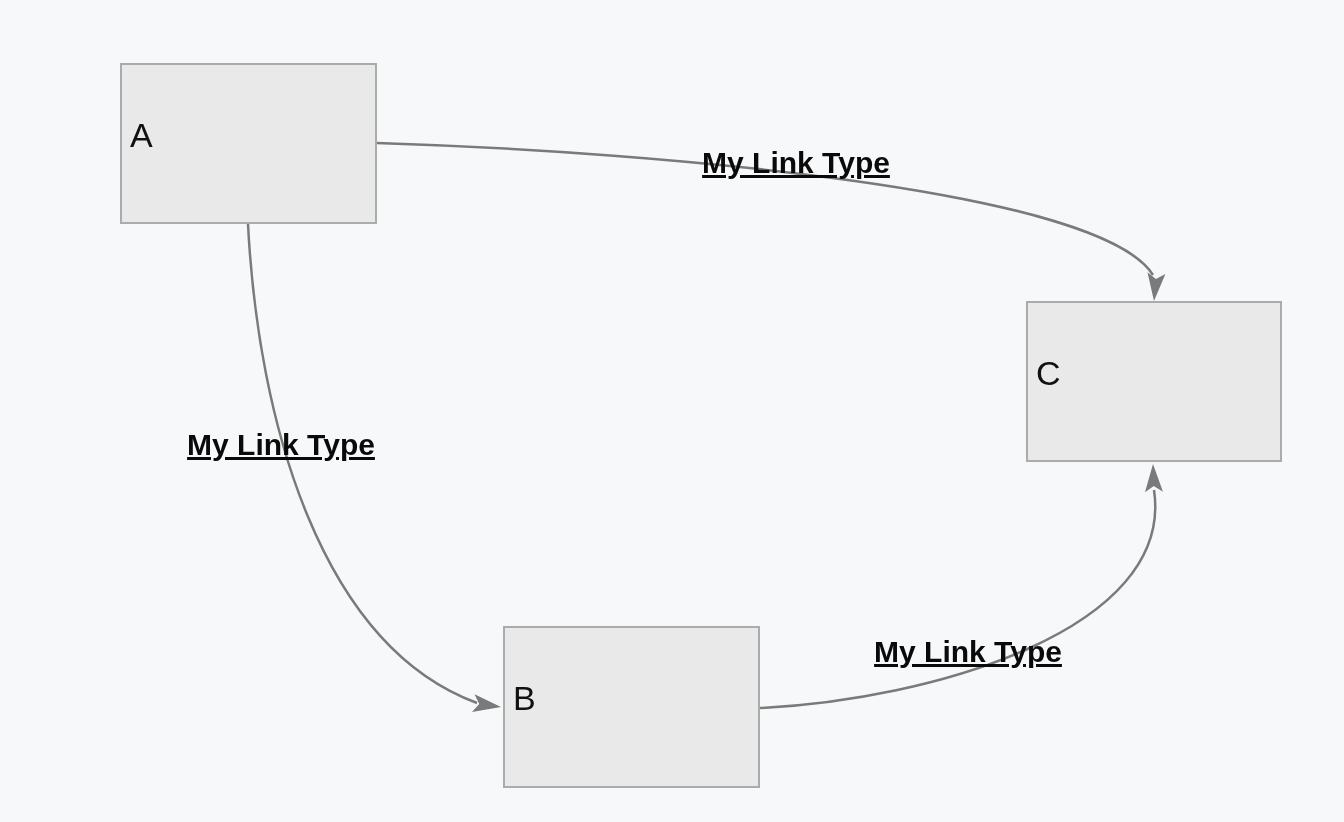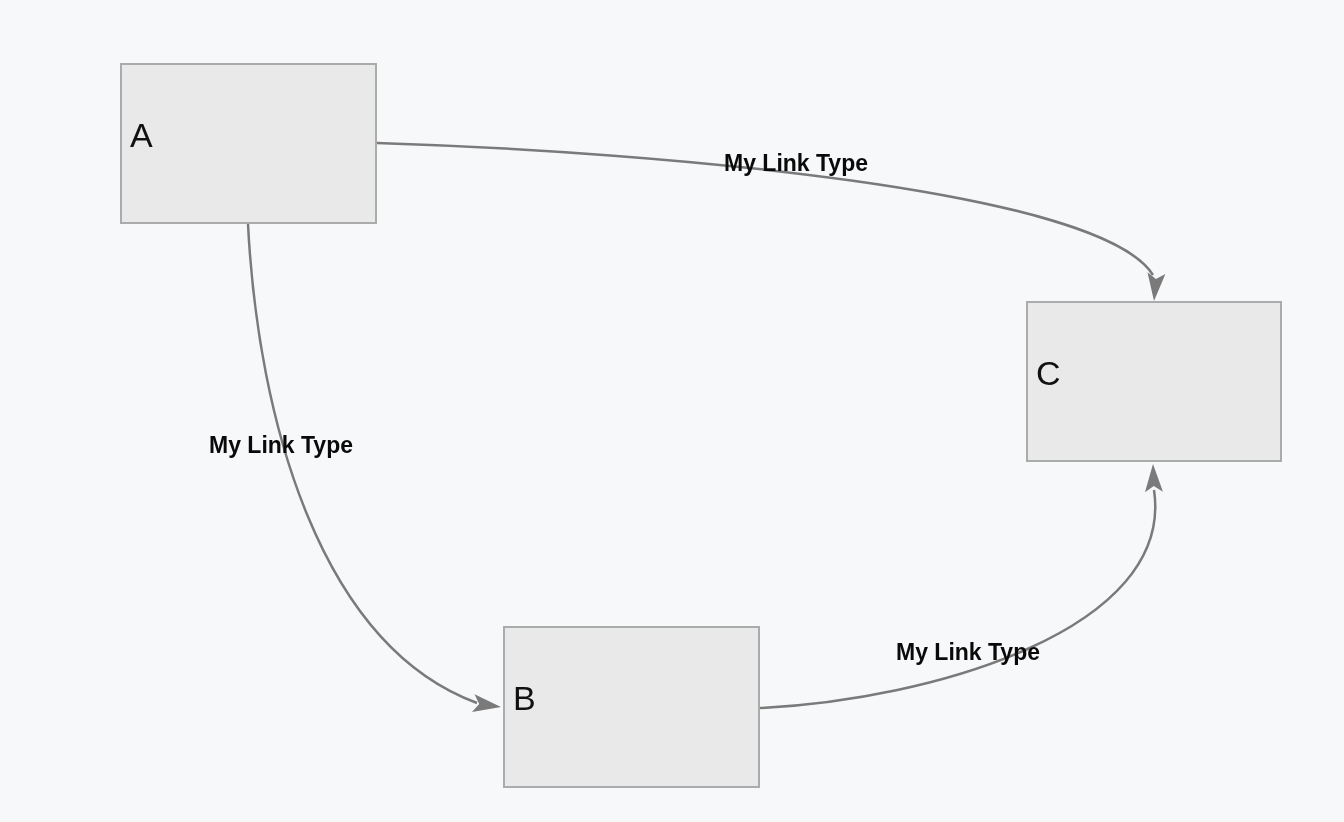--- a/index.html
+++ b/index.html
@@ -18,22 +18,22 @@
     border: 2px solid var(--node-border, #aaacac);
   }
   .node-label {
     position: absolute; left: 8px; top: 50%;
     transform: translateY(calc(-50% - 9px));
     font-size: 34px; line-height: 1; color: #111111;
     user-select: none;
   }
   .link-label {
     position: absolute; transform: translate(-50%, -50%);
-    font-size: 23px; font-weight: 600; color: var(--label, #0a0a0a);
-    white-space: nowrap; user-select: none;
+    font-size: 30px; font-weight: 600; color: var(--label, #0a0a0a);
+    white-space: nowrap; user-select: none; text-decoration: underline;
   }
 </style>
 </head>
 <body>
 
 <div id="canvas">
   <svg id="links-layer" xmlns="http://www.w3.org/2000/svg" viewBox="0 0 1344 822">
       <path d="M 377 143 C 660 152, 1100 190, 1153 275" class="link-path"></path>
       <polygon points="0,0 -28,9 -22,0 -28,-9" transform="translate(1154,301) rotate(95)" class="arrowhead"></polygon>
       <path d="M 248 224 C 258 420, 320 645, 477 703" class="link-path"></path>

